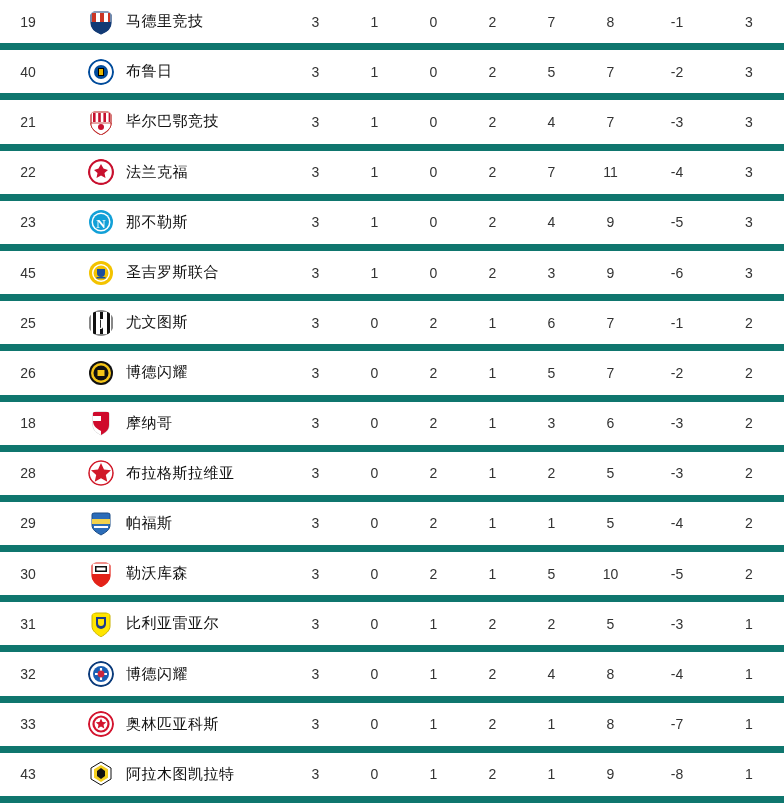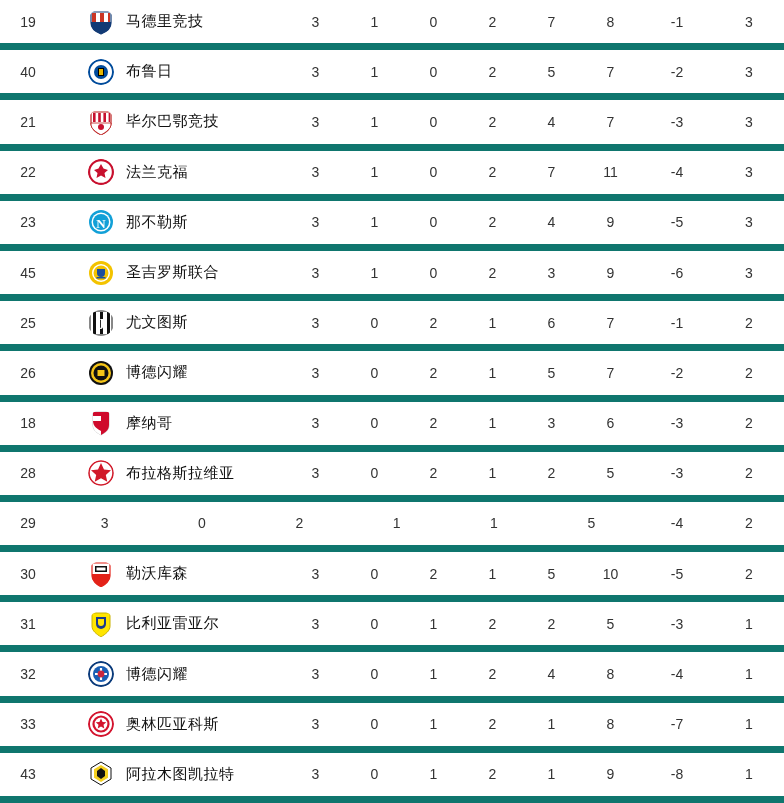--- a/index.html
+++ b/index.html
@@ -290,20 +290,30 @@
       <div class="c-stat">0</div>
       <div class="c-stat">2</div>
       <div class="c-stat">1</div>
       <div class="c-stat">2</div>
       <div class="c-stat">5</div>
       <div class="c-stat diff">-3</div>
       <div class="c-stat last">2</div>
     </div>
     <div class="row">
       <div class="c-rank">29</div>
+      <div class="c-team">
+        <span class="crest">
+          <svg width="26" height="26" viewBox="0 0 26 26">
+            <path d="M4 3h18v12c0 5-4.5 7.5-9 10-4.5-2.5-9-5-9-10z" fill="#2b6cb8" stroke="#1b4b84" stroke-width="1"></path>
+            <path d="M4 9h18v5H4z" fill="#f2d14c"></path>
+            <path d="M6 16h14v2H6z" fill="#fff"></path>
+          </svg>
+        </span>
+        <span class="team-name">帕福斯</span>
+      </div>
       <div class="c-stat">3</div>
       <div class="c-stat">0</div>
       <div class="c-stat">2</div>
       <div class="c-stat">1</div>
       <div class="c-stat">1</div>
       <div class="c-stat">5</div>
       <div class="c-stat diff">-4</div>
       <div class="c-stat last">2</div>
     </div>
     <div class="row">

